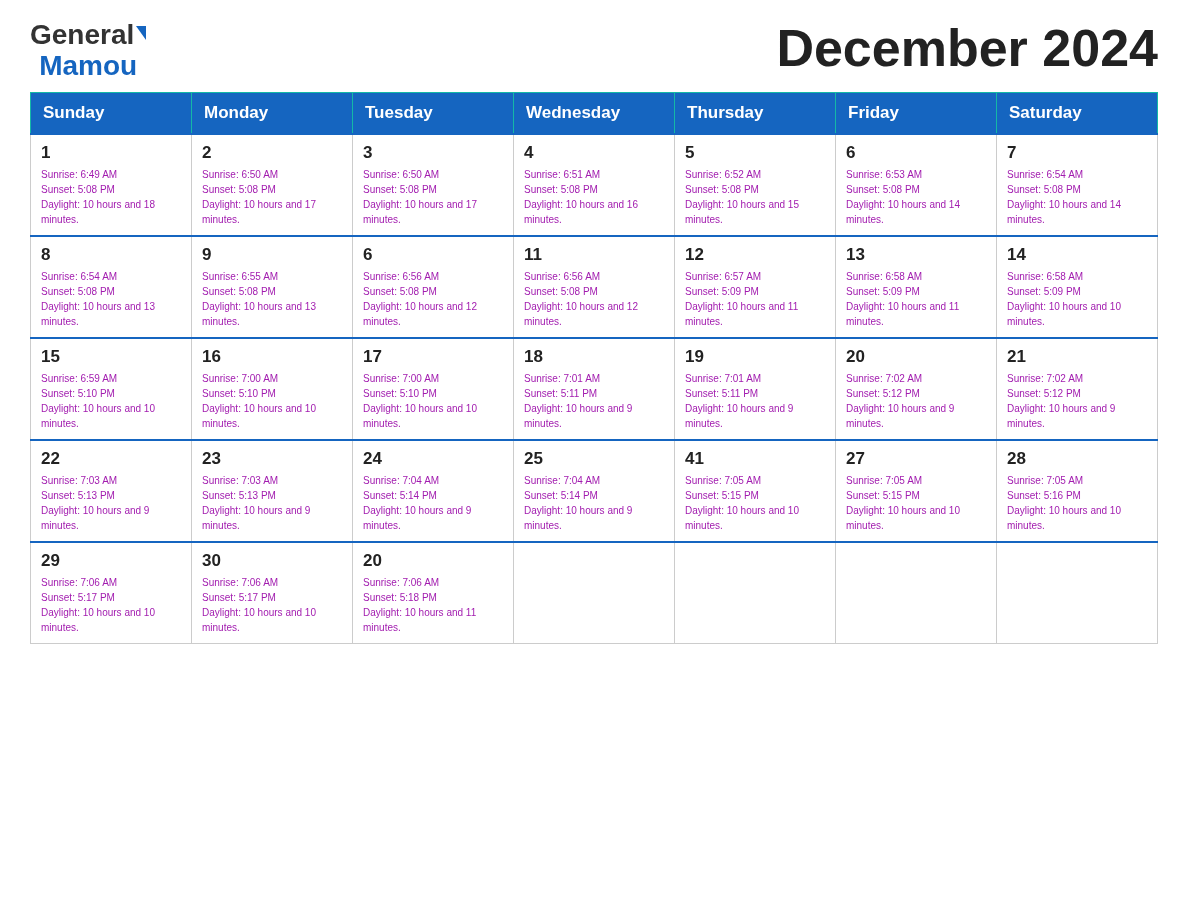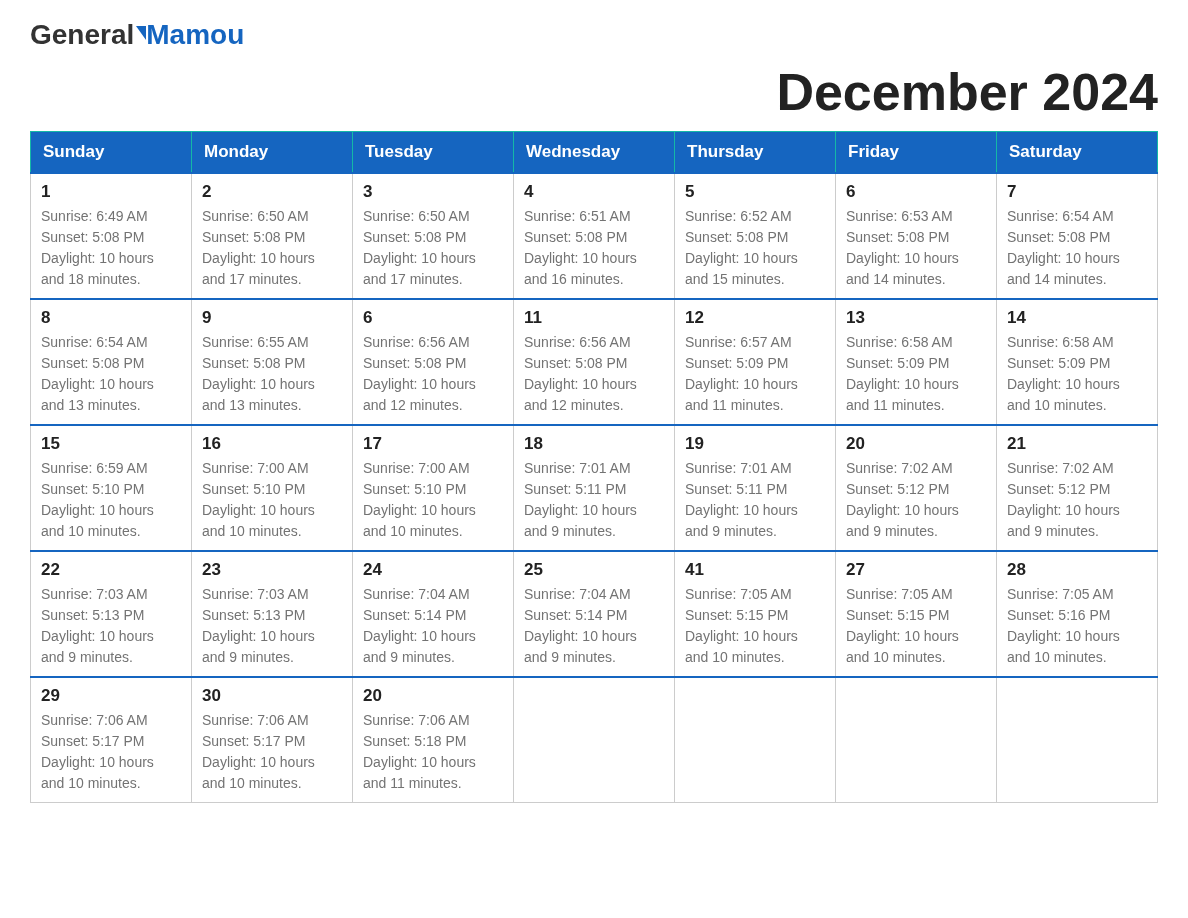--- a/index.html
+++ b/index.html
@@ -11,21 +11,21 @@
       min-height: 918px;
     }
     .header {
       display: flex;
       justify-content: space-between;
       align-items: flex-start;
       margin-bottom: 10px;
     }
     .logo {
       display: flex;
-      flex-direction: row;
+      flex-direction: column;
       align-items: center;
     }
     .logo-general {
       font-size: 28px;
       font-weight: bold;
       color: #333;
       line-height: 1.1;
     }
     .logo-blue {
       font-size: 28px;
@@ -40,21 +40,20 @@
       border-left: 10px solid transparent;
       border-right: 0px solid transparent;
       border-top: 14px solid #1565c0;
       margin-left: 2px;
       vertical-align: middle;
       position: relative;
       top: -2px;
     }
     .title-section {
       text-align: center;
-      margin-top: 44px;
     }
     .month-title {
       font-size: 52px;
       font-weight: bold;
       color: #222;
       line-height: 1.1;
     }
     .location {
       font-size: 22px;
       color: #444;
@@ -81,22 +80,22 @@
       width: 14.28%;
       min-height: 90px;
     }
     .calendar tbody tr td .day-num {
       font-size: 17px;
       font-weight: bold;
       color: #222;
       margin-bottom: 4px;
     }
     .calendar tbody tr td .day-info {
-      font-size: 14px;
-      color: #737373;
+      font-size: 10px;
+      color: #a21caf;
       line-height: 1.5;
     }
     .calendar tbody tr td.empty {
       background: #fff;
     }
     .calendar tbody tr {
       border-top: 2px solid #1565c0;
     }
   </style>
 </head>

